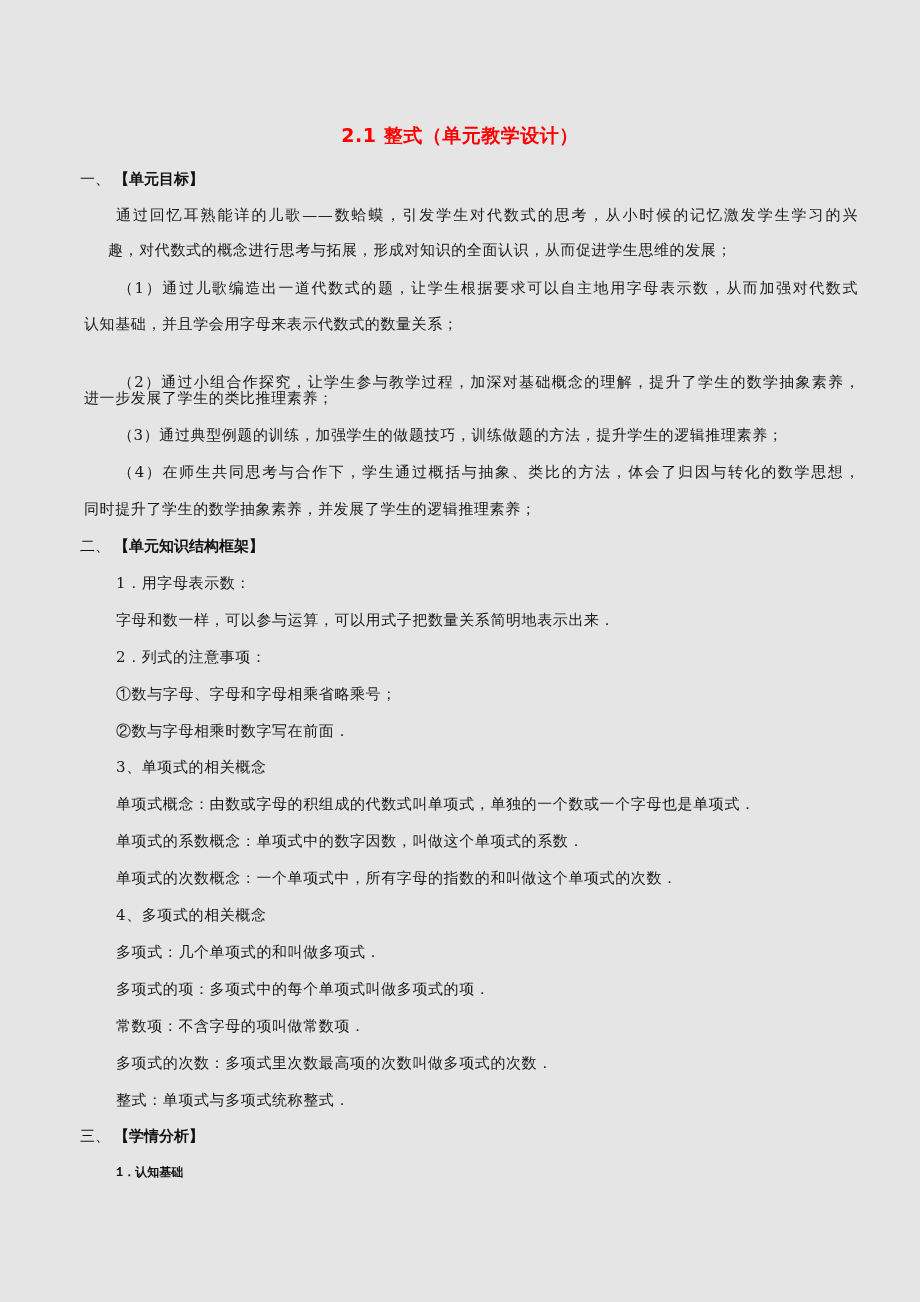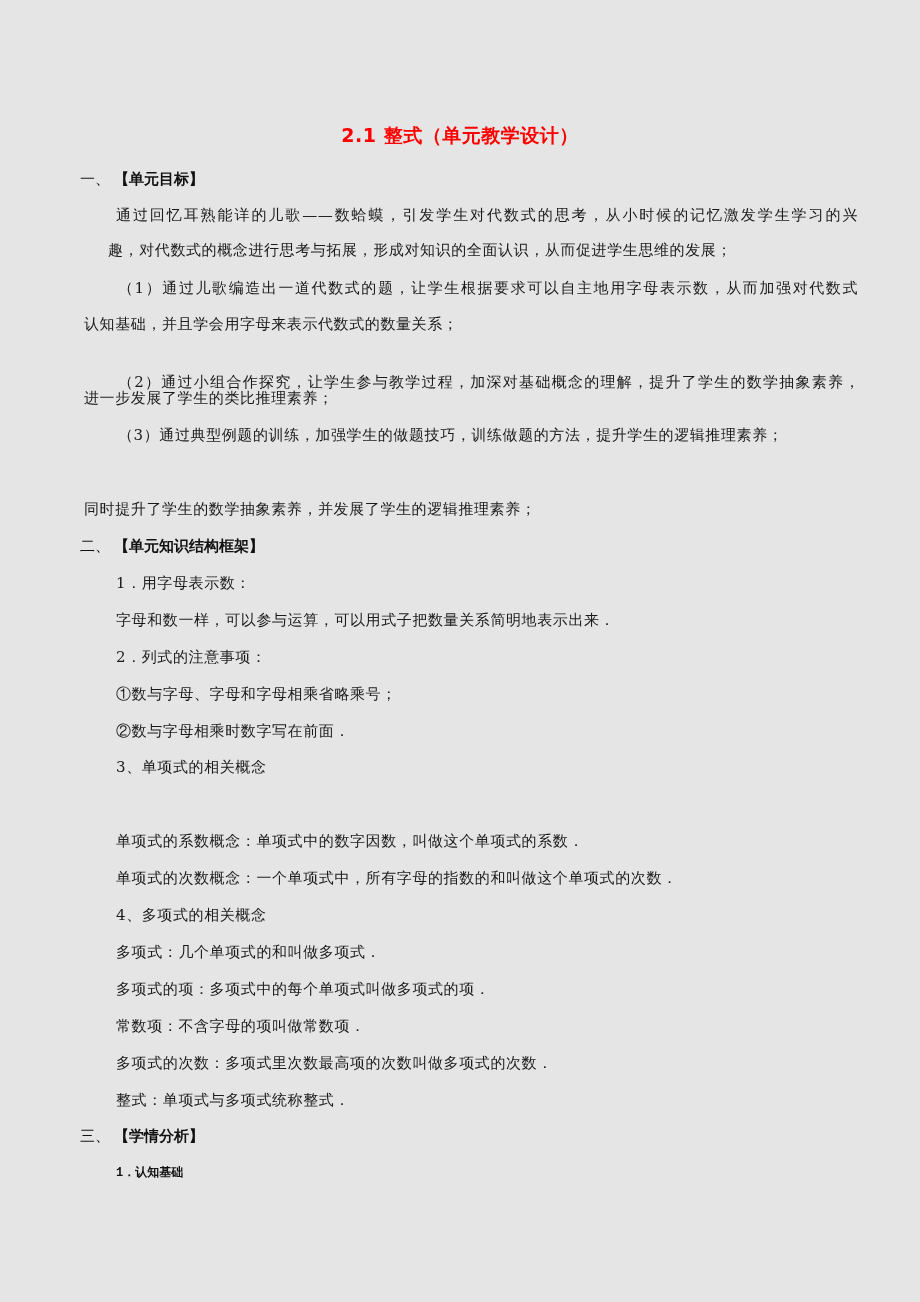--- a/index.html
+++ b/index.html
@@ -85,30 +85,32 @@
   <div class="line" style="left:84px; top:240px;margin-left:24px;">趣，对代数式的概念进行思考与拓展，形成对知识的全面认识，从而促进学生思维的发展；</div>
 
   <div class="line para-full" style="left:118px; top:278px; width:740px;">（1）通过儿歌编造出一道代数式的题，让学生根据要求可以自主地用字母表示数，从而加强对代数式</div>
   <div class="line" style="left:84px; top:314px;">认知基础，并且学会用字母来表示代数式的数量关系；</div>
 
   <div class="line para-full" style="left:118px; top:352px; width:742px;margin-top:20px;">（2）通过小组合作探究，让学生参与教学过程，加深对基础概念的理解，提升了学生的数学抽象素养，</div>
   <div class="line" style="left:84px; top:388px;">进一步发展了学生的类比推理素养；</div>
 
   <div class="line" style="left:118px; top:425px;">（3）通过典型例题的训练，加强学生的做题技巧，训练做题的方法，提升学生的逻辑推理素养；</div>
 
+  <div class="line para-full" style="left:118px; top:462px; width:742px;">（4）在师生共同思考与合作下，学生通过概括与抽象、类比的方法，体会了归因与转化的数学思想，</div>
   <div class="line" style="left:84px; top:499px;">同时提升了学生的数学抽象素养，并发展了学生的逻辑推理素养；</div>
 
   <div class="heading" style="left:80px; top:536px;"><span class="num">二、</span><span>【单元知识结构框架】</span></div>
 
   <div class="line" style="left:116px; top:573px;">1．用字母表示数：</div>
   <div class="line" style="left:116px; top:610px;">字母和数一样，可以参与运算，可以用式子把数量关系简明地表示出来．</div>
   <div class="line" style="left:116px; top:647px;">2．列式的注意事项：</div>
   <div class="line" style="left:116px; top:684px;">①数与字母、字母和字母相乘省略乘号；</div>
   <div class="line" style="left:116px; top:721px;">②数与字母相乘时数字写在前面．</div>
   <div class="line" style="left:116px; top:757px;">3、单项式的相关概念</div>
+  <div class="line" style="left:116px; top:794px;">单项式概念：由数或字母的积组成的代数式叫单项式，单独的一个数或一个字母也是单项式．</div>
   <div class="line" style="left:116px; top:831px;">单项式的系数概念：单项式中的数字因数，叫做这个单项式的系数．</div>
   <div class="line" style="left:116px; top:868px;">单项式的次数概念：一个单项式中，所有字母的指数的和叫做这个单项式的次数．</div>
   <div class="line" style="left:116px; top:905px;">4、多项式的相关概念</div>
   <div class="line" style="left:116px; top:942px;">多项式：几个单项式的和叫做多项式．</div>
   <div class="line" style="left:116px; top:1016px;">常数项：不含字母的项叫做常数项．</div>
   <div class="line" style="left:116px; top:979px;">多项式的项：多项式中的每个单项式叫做多项式的项．</div>
   <div class="line" style="left:116px; top:1053px;">多项式的次数：多项式里次数最高项的次数叫做多项式的次数．</div>
   <div class="line" style="left:116px; top:1090px;">整式：单项式与多项式统称整式．</div>
 
   <div class="heading" style="left:80px; top:1126px;"><span class="num">三、</span><span>【学情分析】</span></div>

